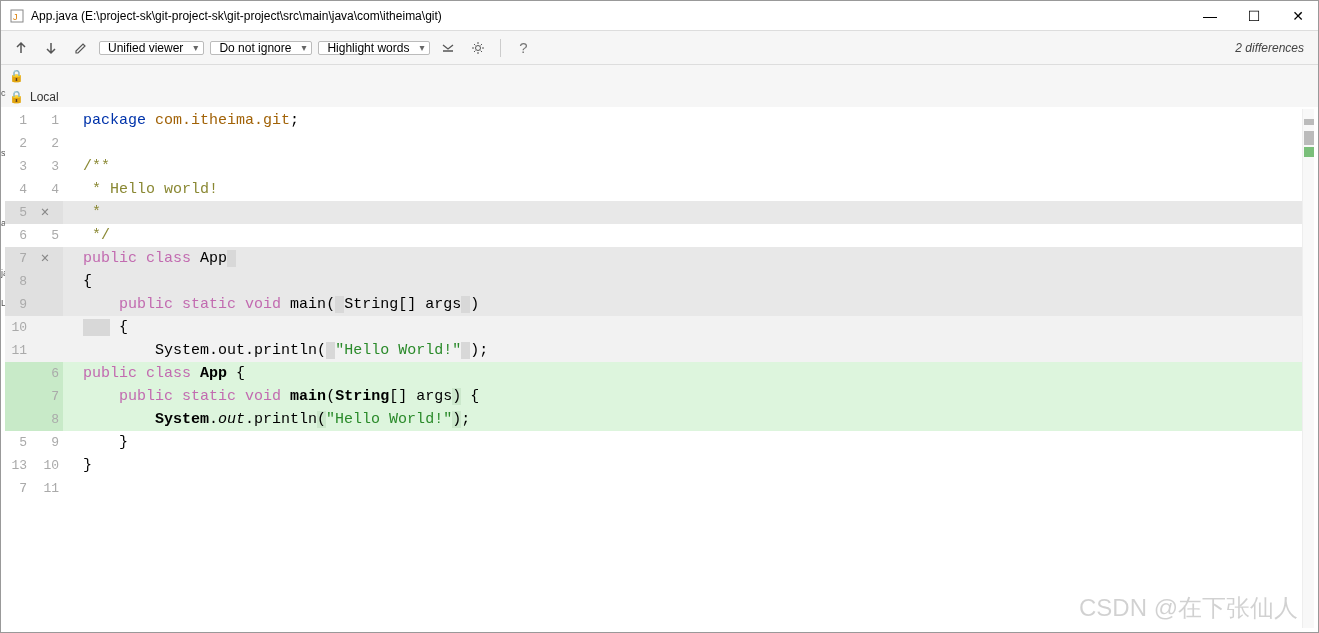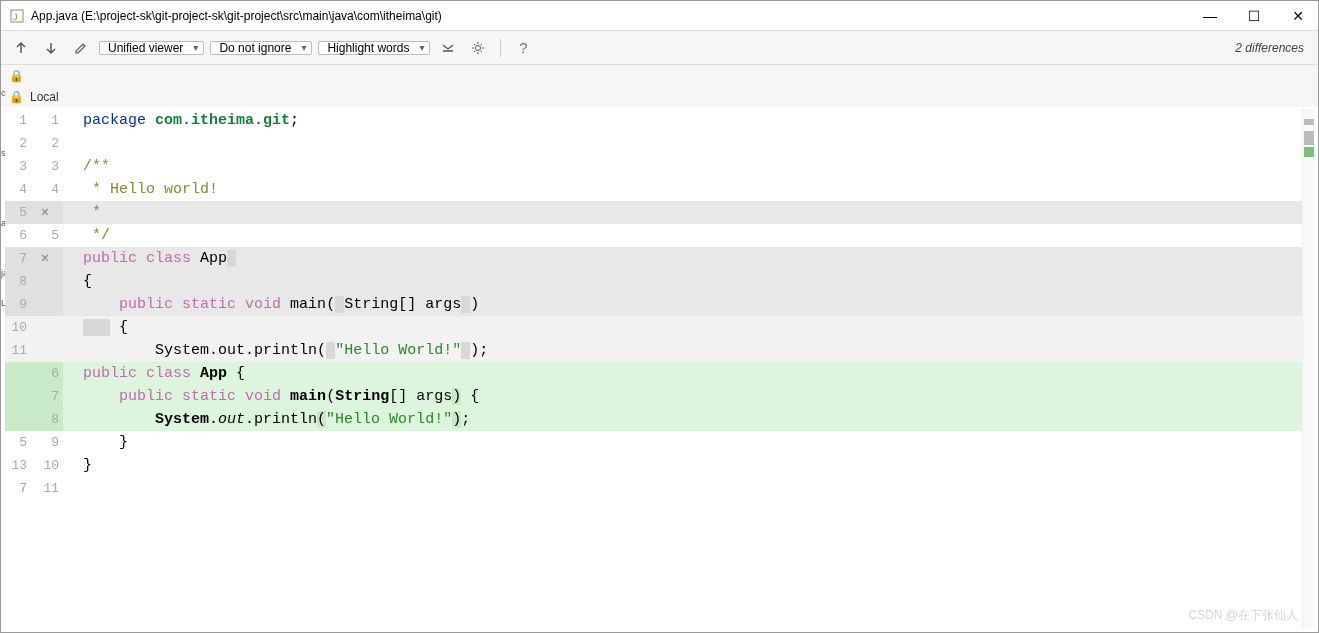--- a/index.html
+++ b/index.html
@@ -24,35 +24,35 @@
 .gutR { width:32px; }
 .gutter-gap { width:12px; }
 .code { flex:1; padding-left:8px; }
 .bg-gray { background:#e8e8e8; }
 .bg-lgray { background:#f2f2f2; }
 .bg-green { background:#ddf5dd; }
 .bg-green .gutL, .bg-green .gutR { background:#c8eac8; }
 .bg-gray .gutL, .bg-gray .gutR { background:#e0e0e0; }
 .X { color:#888; font-size:14px; text-align:center; }
 .kw { color:#0033aa; }
-.pkg { color:#15803d; font-weight:bold; }
+.pkg { color:#a16207; font-weight:normal; }
 .cm { color:#8a8833; }
 .pink { color:#c26bb0; }
 .str { color:#2a8a2a; }
 .cls { font-weight:bold; }
 .it { font-style:italic; }
 .hl-ws { background:#d8d8d8; }
 .bg-green .hl-ws { background:#cce8cc; }
 .diff-marks { position:absolute; right:0; top:0; width:12px; height:100%; background:#f8f8f8; border-left:1px solid #eee; }
 .dm { position:absolute; left:1px; width:10px; height:6px; }
 .dm-gray { background:#bbb; }
 .dm-green { background:#7abf7a; }
 .left-strip { position:absolute; left:0; top:87px; width:6px; bottom:4px; }
 .left-strip .chip { position:absolute; left:0; width:6px; font-size:9px; color:#555; line-height:10px; }
-.watermark { position:absolute; right:20px; bottom:8px; color:rgba(0,0,0,0.18); font-size:12px; font-family:sans-serif; }
+.watermark { position:absolute; right:20px; bottom:8px; color:rgba(0,0,0,0.18); font-size:24px; font-family:sans-serif; }
 svg { display:block; }
 </style>
 </head>
 <body>
 
 <div class="titlebar">
   <span class="icon">
     <svg width="14" height="14" viewBox="0 0 14 14">
         <rect x="1" y="1" width="12" height="12" fill="#fff" stroke="#888"></rect>
         <text x="3" y="11" font-size="9" fill="#d97b00">J</text>

